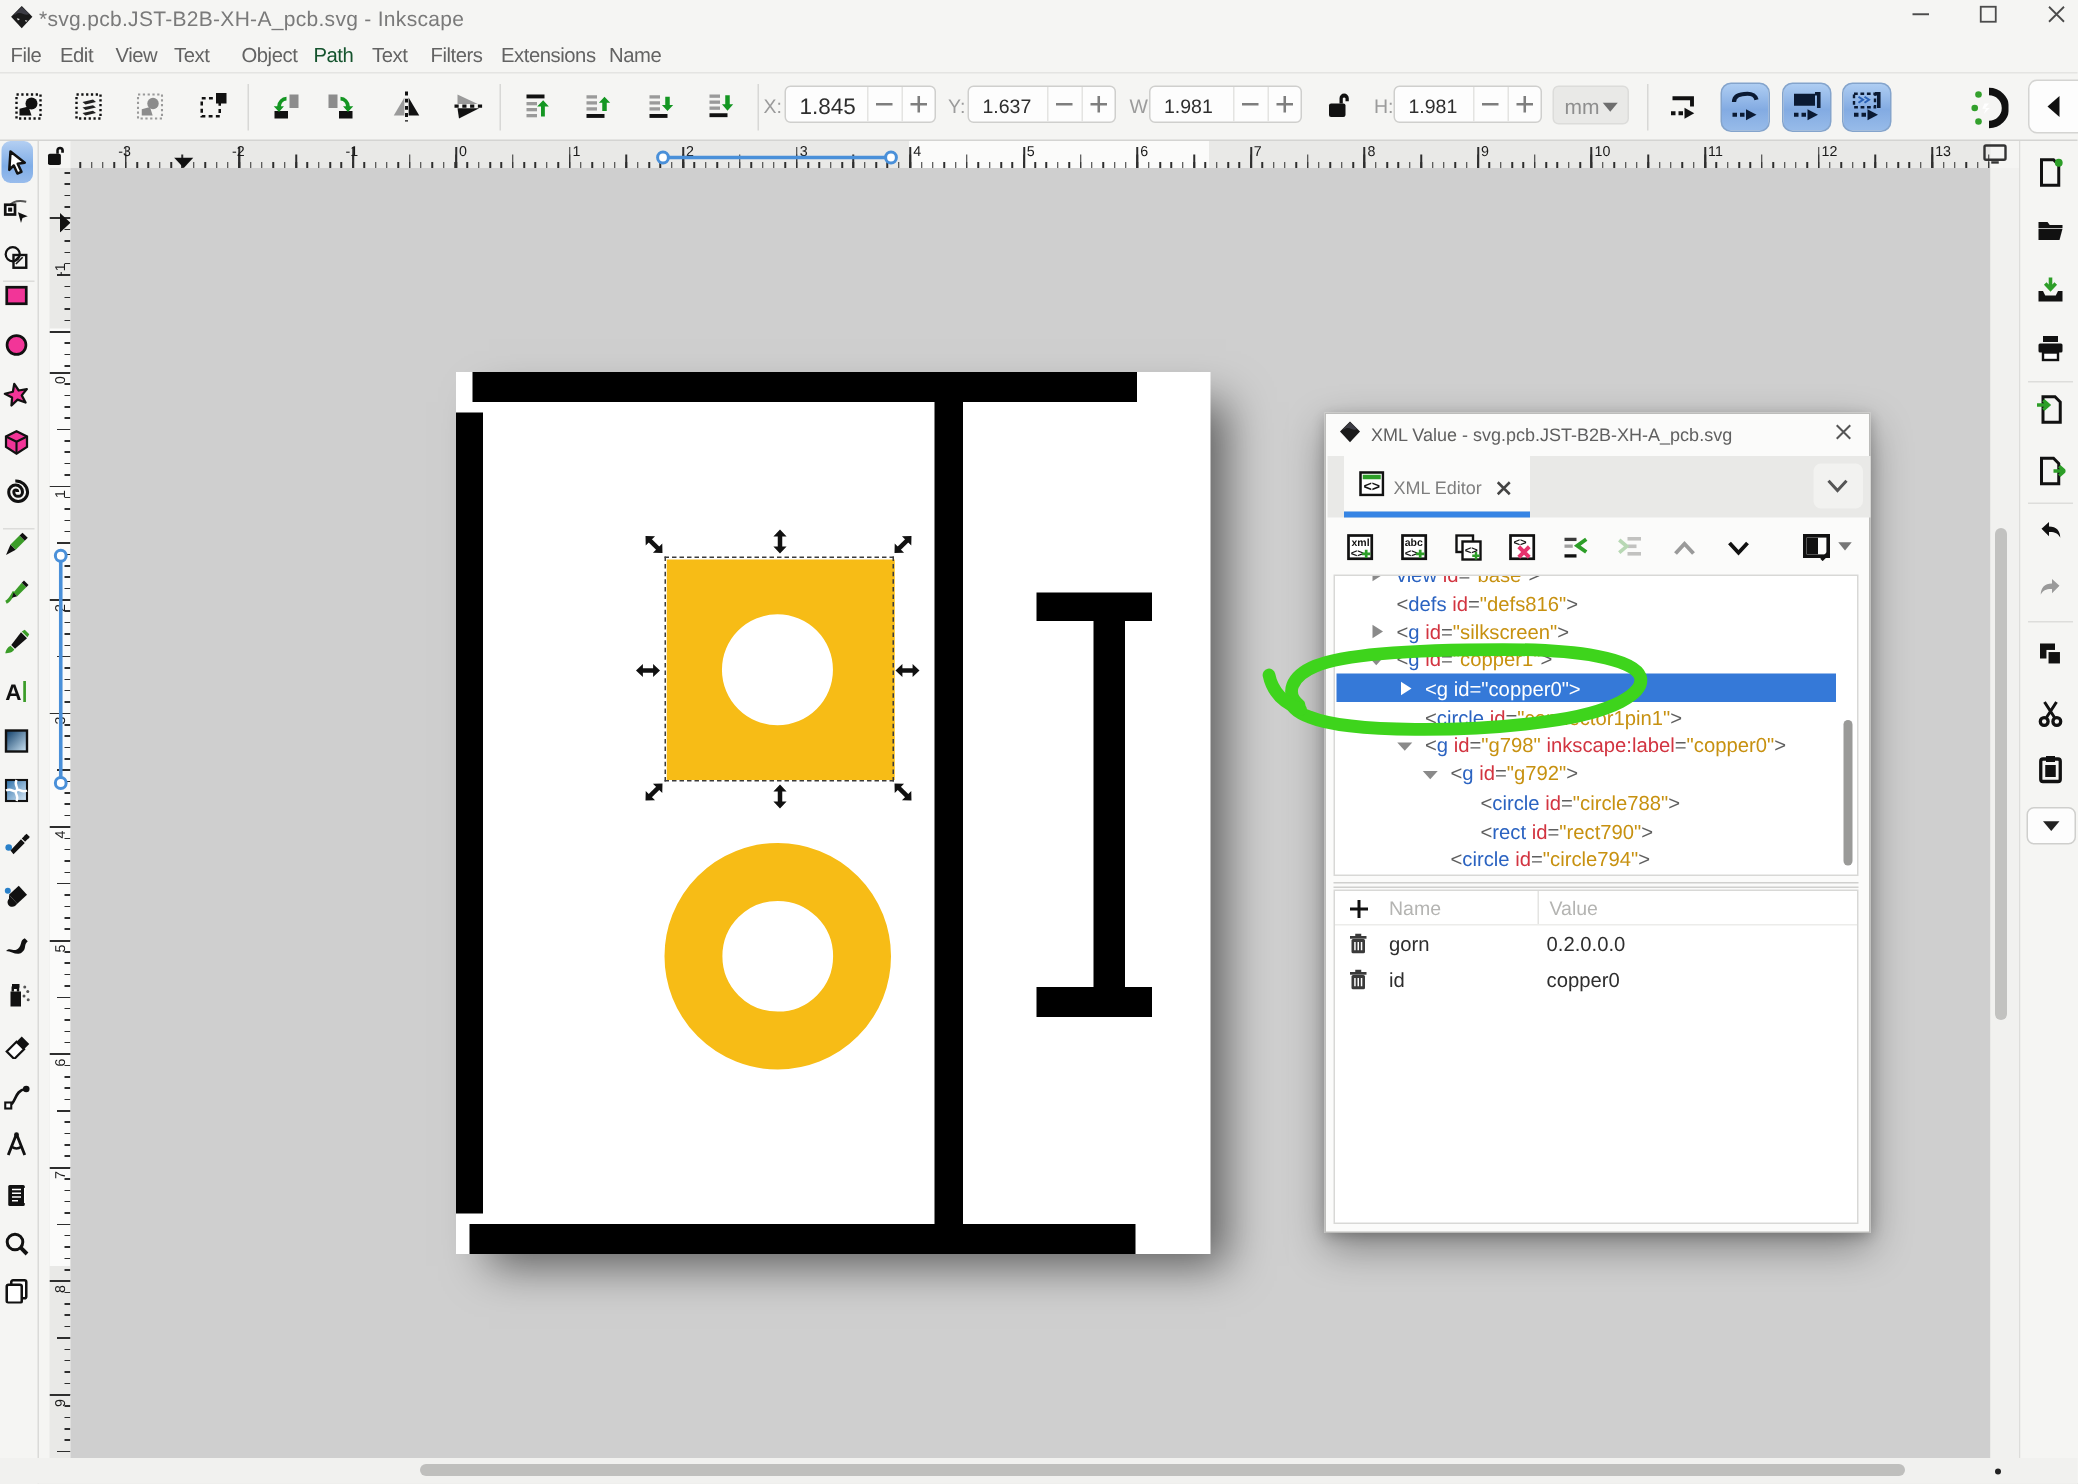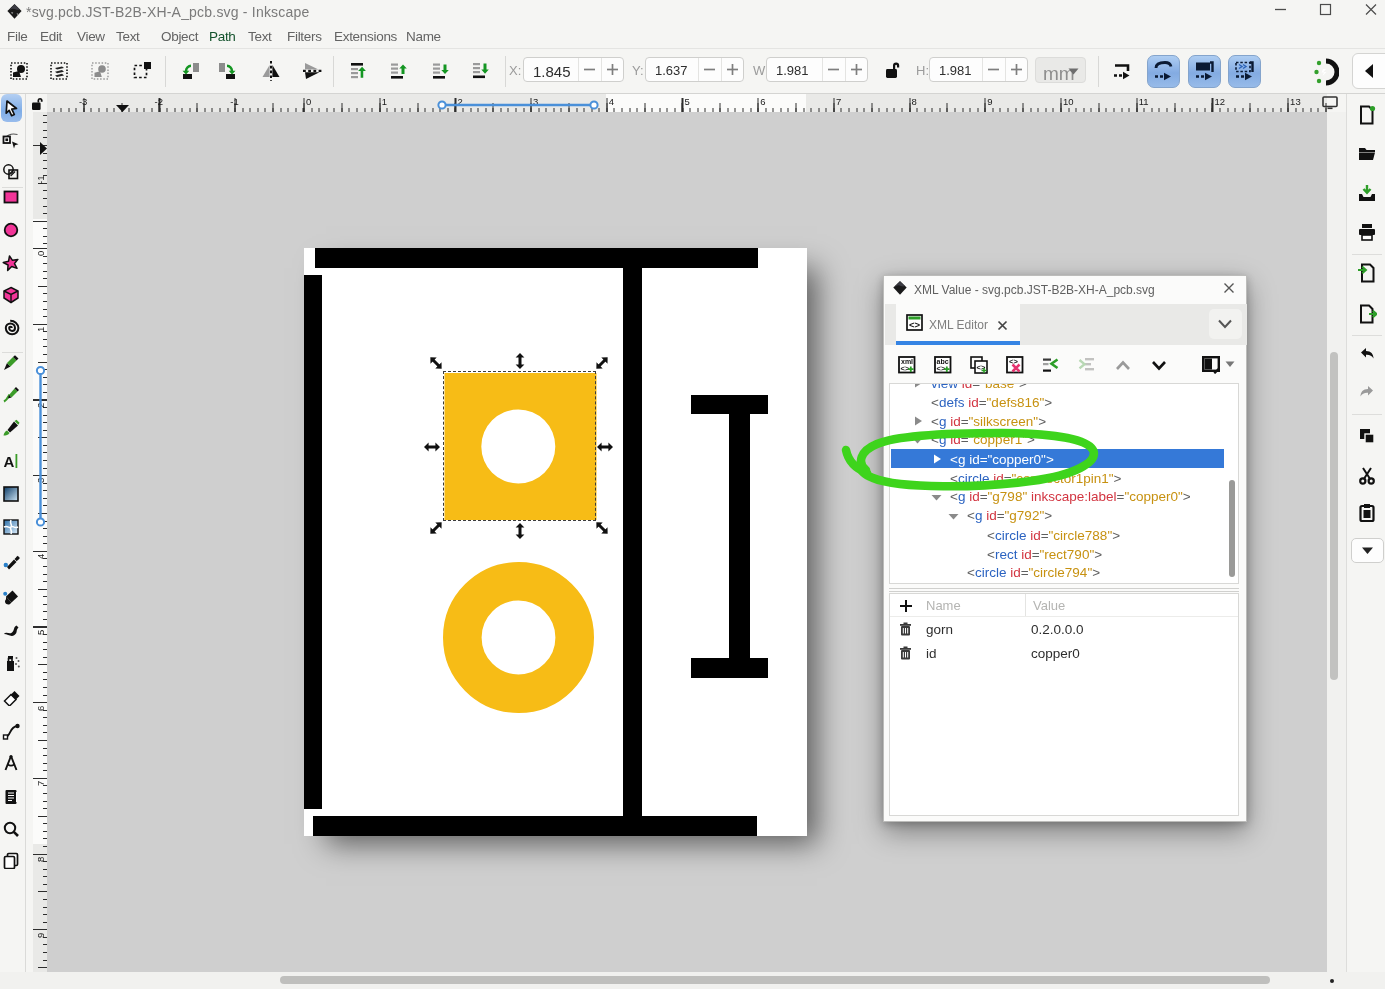--- a/index.html
+++ b/index.html
@@ -146,21 +146,21 @@
     <svg class="abs" style="left:982px;top:58px" width="46" height="23" viewBox="0 0 46 23">
       <line x1="6" y1="11.5" x2="17" y2="11.5" stroke="#7e7e7e" stroke-width="1.7"></line>
       <line x1="29" y1="11.5" x2="40" y2="11.5" stroke="#7e7e7e" stroke-width="1.7"></line>
       <line x1="34.5" y1="6" x2="34.5" y2="17" stroke="#7e7e7e" stroke-width="1.7"></line>
     </svg>
 <svg class="ico" style="left:884px;top:59px" width="17" height="22" viewBox="0 0 17 22">
  <rect x="2" y="10" width="11" height="9" rx="1.4" fill="#111"></rect>
  <path d="M9 10 L9 6.5 A3.1 3.1 0 0 1 15.2 6.5 L15.2 8.5 L13 8.5 L13 6.5 A1.1 1.1 0 0 0 11.2 6.5 L11.2 10 Z" fill="#111"></path>
 </svg>
 <div class="abs" style="left:1035px;top:57px;width:51px;height:26px;background:#e9e9e7;border:1px solid #dcdcda;border-radius:4px"></div>
-<div class="abs" style="left:1043px;top:63px;font-size:19px;color:#8e8e8e">mm</div>
+<div class="abs" style="left:1043px;top:63px;font-size:14px;color:#8e8e8e">mm</div>
 <svg class="abs" style="left:1068px;top:68px" width="11" height="7" viewBox="0 0 11 7">
       <path d="M0.5 0.5 L5.5 6.5 L10.5 0.5 Z" fill="#6e6e6e"></path>
     </svg>
 <svg class="ico" style="left:1112px;top:61px" width="20" height="19" viewBox="0 0 20 19">
  <path d="M3 4.5 L16 4.5 L16 10" fill="none" stroke="#111" stroke-width="2.6"></path>
  <path d="M2 14.5 L11 14.5" stroke="#111" stroke-width="2.6" stroke-dasharray="3 2"></path>
  <path d="M11 10.8 L17.5 14.5 L11 18.2 Z" fill="#111"></path>
 </svg>
 <div class="abs" style="left:1147px;top:55px;width:33px;height:33px;border-radius:7px;background:linear-gradient(180deg,#aecdf2 0%,#83abe2 55%,#97bbe9 100%);border:1px solid #84a4cc">
       <svg width="31" height="31" viewBox="0 0 31 31">

